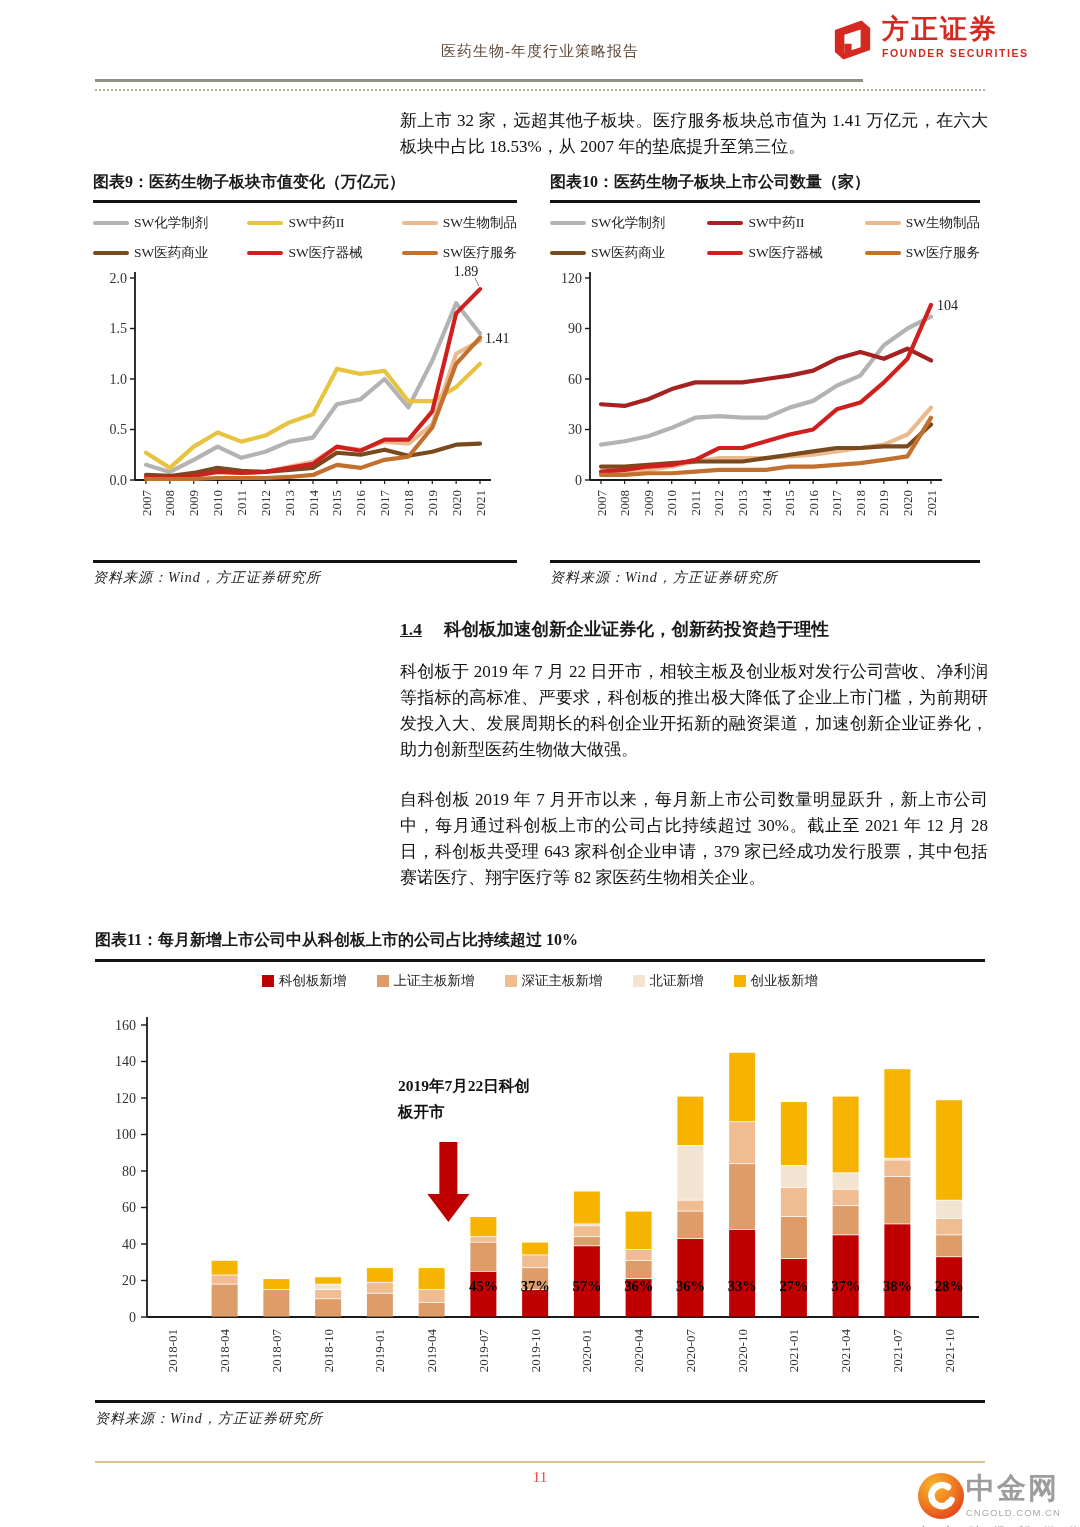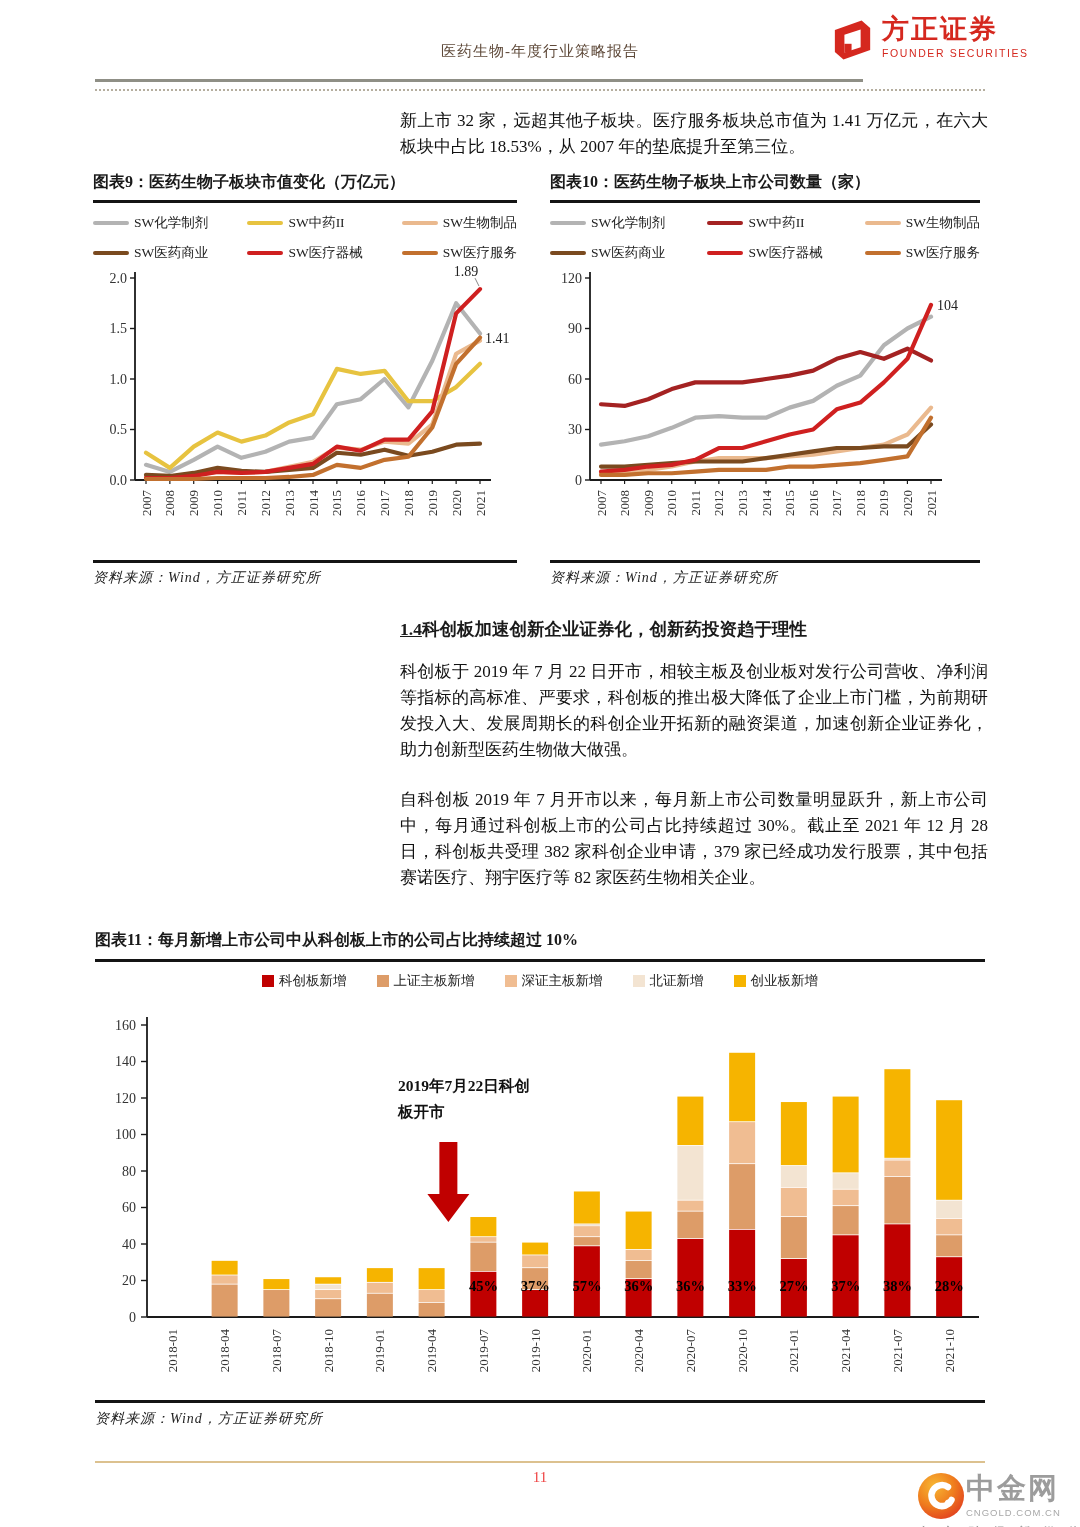--- a/index.html
+++ b/index.html
@@ -7,27 +7,27 @@
         font-family:"Liberation Serif","DejaVu Serif",serif;color:#1a1a1a;overflow:hidden;}
   .abs{position:absolute;}
 
   
   .doc-title{top:42px;left:0;width:100%;text-align:center;font-size:15px;letter-spacing:1px;color:#5f4a3a;}
   .rule-solid{top:79px;left:95px;width:768px;height:3px;background:#8f8f86;}
   .rule-dotted{top:89px;left:95px;width:890px;border-top:2px dotted #b5ae9f;}
   .brand{top:16px;left:832px;width:230px;display:flex;align-items:flex-start;gap:8px;}
   .brand-text{display:flex;flex-direction:column;line-height:1;}
   .brand-cn{font-family:"Liberation Sans","DejaVu Sans",sans-serif;font-weight:900;font-size:27px;color:#d5281f;letter-spacing:2px;}
-  .brand-en{font-family:"Liberation Sans","DejaVu Sans",sans-serif;font-weight:normal;font-size:10.5px;color:#d5281f;letter-spacing:1.6px;margin-top:5px;}
+  .brand-en{font-family:"Liberation Sans","DejaVu Sans",sans-serif;font-weight:bold;font-size:10.5px;color:#d5281f;letter-spacing:1.6px;margin-top:5px;}
 
   
   .para{font-size:17px;line-height:26px;text-align:justify;color:#111;}
   .intro{top:108px;left:400px;width:588px;}
   .sec-head{top:617px;left:400px;width:588px;font-weight:bold;font-size:17.5px;}
-  .sec-num{text-decoration:underline;}
+  .sec-num{margin-right:22px;text-decoration:underline;}
   .para1{top:659px;left:400px;width:588px;}
   .para2{top:787px;left:400px;width:588px;}
 
   
   .fig{display:block;}
   .fig9{top:172px;left:93px;width:424px;}
   .fig10{top:172px;left:550px;width:430px;}
   .fig-title{font-weight:bold;font-size:16px;padding-bottom:7px;border-bottom:3px solid #141414;}
   .fig-legend{margin-top:11px;display:grid;grid-template-columns:auto auto auto;justify-content:space-between;row-gap:12px;font-size:13.5px;color:#222;}
   .lg-item{display:flex;align-items:center;}
@@ -238,21 +238,21 @@
         <polyline points="51,212.95 74.57142857142857,212.95 98.14285714285714,211.26666666666668 121.71428571428571,211.26666666666668 145.28571428571428,209.58333333333334 168.85714285714286,207.9 192.42857142857142,207.9 216,207.9 239.57142857142858,204.53333333333333 263.1428571428571,204.53333333333333 286.7142857142857,202.85 310.2857142857143,201.16666666666666 333.85714285714283,197.8 357.42857142857144,194.43333333333334 381,155.71666666666667" fill="none" stroke="#c2702e" stroke-width="4.2" stroke-linejoin="round" stroke-linecap="round"></polyline>
         <text x="387" y="47.93333333333334" text-anchor="start" font-size="14" fill="#222">104</text>
       </svg>
     <div class="fig-source">资料来源：Wind，方正证券研究所</div>
   </div>
 
   <div class="abs sec-head">
     <span class="sec-num">1.4</span><span>科创板加速创新企业证券化，创新药投资趋于理性</span>
   </div>
   <div class="abs para para1">科创板于 2019 年 7 月 22 日开市，相较主板及创业板对发行公司营收、净利润等指标的高标准、严要求，科创板的推出极大降低了企业上市门槛，为前期研发投入大、发展周期长的科创企业开拓新的融资渠道，加速创新企业证券化，助力创新型医药生物做大做强。</div>
-  <div class="abs para para2">自科创板 2019 年 7 月开市以来，每月新上市公司数量明显跃升，新上市公司中，每月通过科创板上市的公司占比持续超过 30%。截止至 2021 年 12 月 28 日，科创板共受理 382 家科创企业申请，379 家已经成功发行股票，其中包括赛诺医疗、翔宇医疗等 82 家医药生物相关企业。</div>
+  <div class="abs para para2">自科创板 2019 年 7 月开市以来，每月新上市公司数量明显跃升，新上市公司中，每月通过科创板上市的公司占比持续超过 30%。截止至 2021 年 12 月 28 日，科创板共受理 643 家科创企业申请，379 家已经成功发行股票，其中包括赛诺医疗、翔宇医疗等 82 家医药生物相关企业。</div>
 
   <div class="abs fig11-title">图表11：每月新增上市公司中从科创板上市的公司占比持续超过 10%</div>
   <div class="abs fig11-legend" id="fig11-legend">
       <span class="lg-item">
         <span class="lg-box" style="background: rgb(192, 0, 0);"></span>
         <span>科创板新增</span>
       </span>
       <span class="lg-item">
         <span class="lg-box" style="background: rgb(221, 156, 104);"></span>
         <span>上证主板新增</span>

